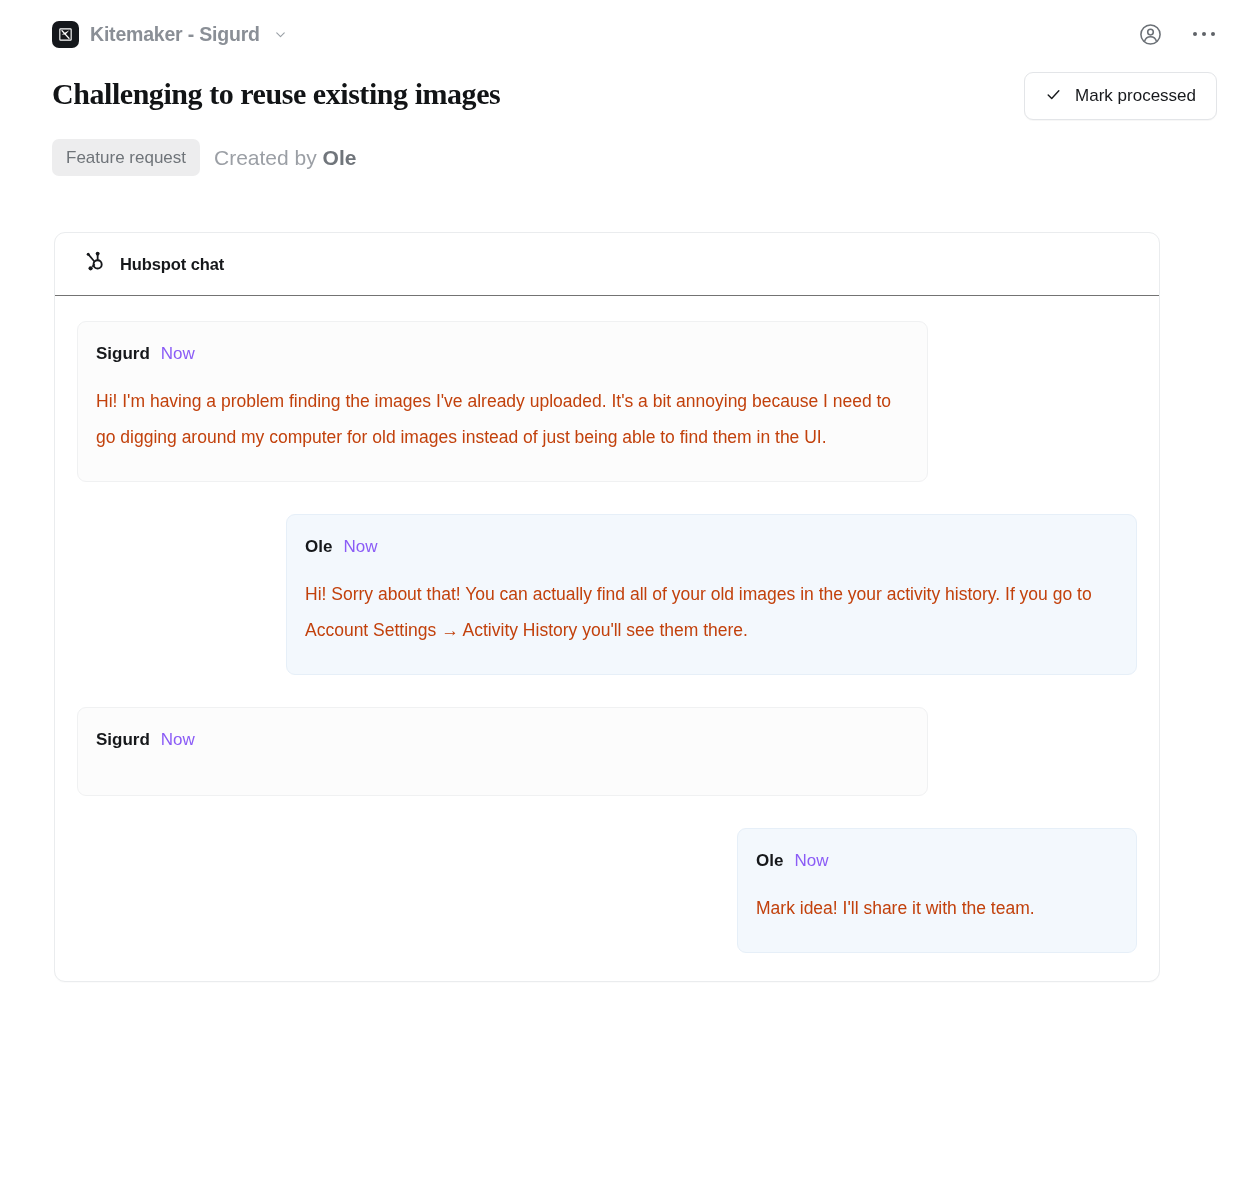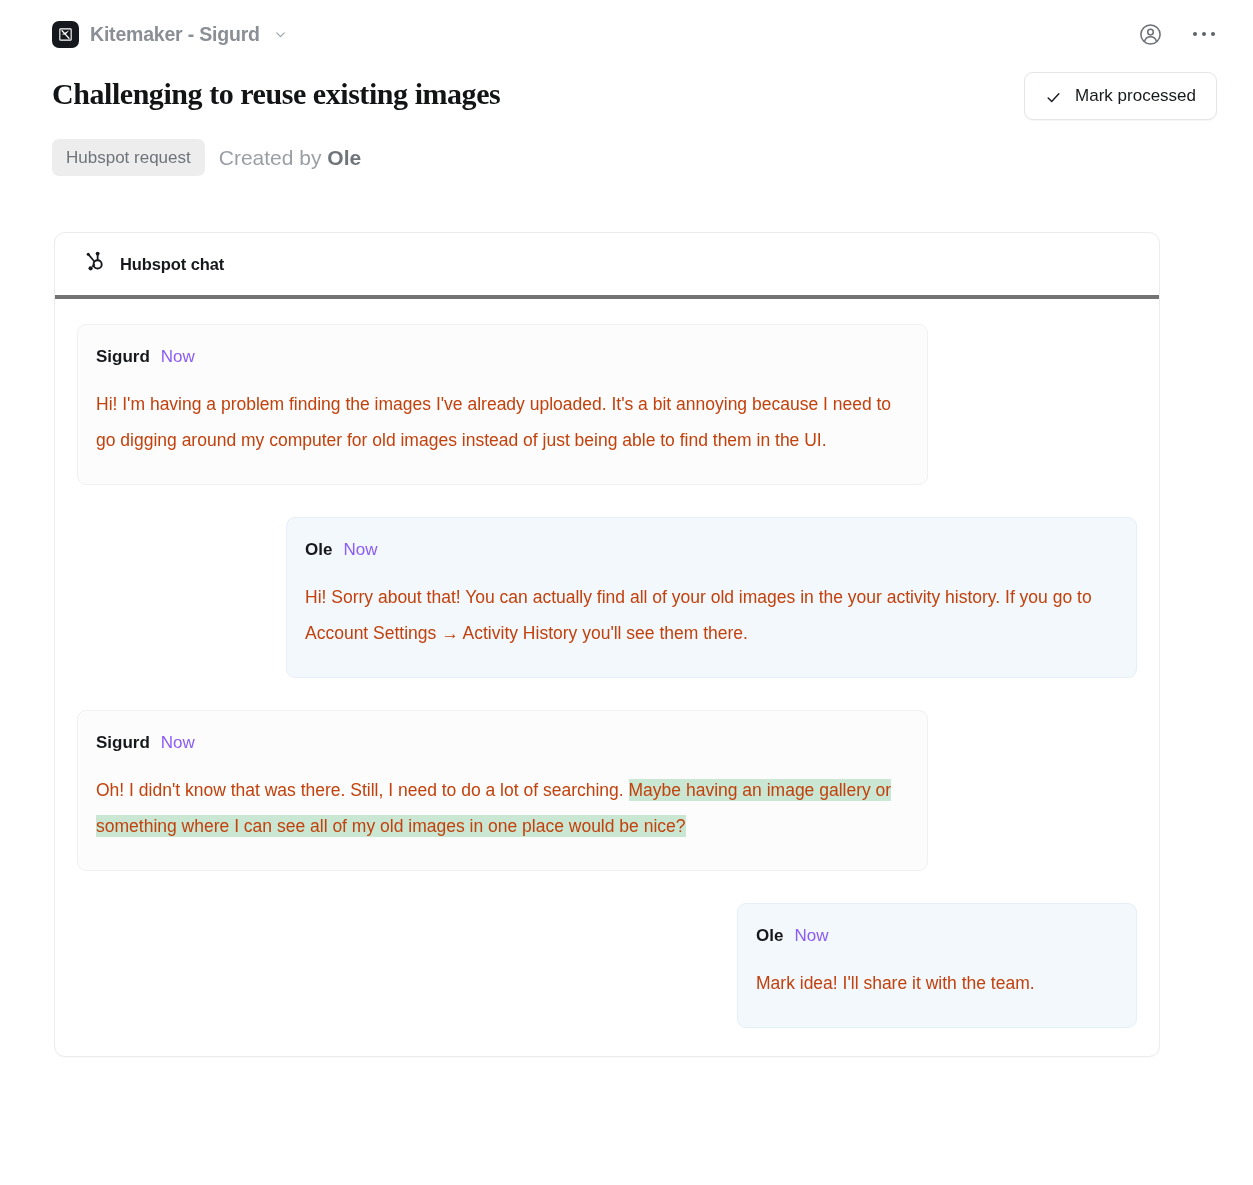--- a/index.html
+++ b/index.html
@@ -96,21 +96,21 @@
     letter-spacing: -0.45px;
     color: #121416;
     margin: 0;
     line-height: 1.2;
     padding-top: 4px;
     font-family: Liberation Serif, serif;
   }
   .title-spacer { flex: 1 1 auto; }
   .mark-processed {
     display: inline-flex;
-    align-items: flex-end;
+    align-items: flex-start;
     gap: 13px;
     background: #ffffff;
     border: 1px solid #e3e5e8;
     border-radius: 9px;
     padding: 13px 20px;
     font-size: 17px;
     font-weight: 400;
     color: #17191c;
     cursor: pointer;
     box-shadow: 0 1px 1px rgba(16,24,40,0.035);
@@ -149,21 +149,21 @@
     border-radius: 11px;
     background: #ffffff;
     overflow: hidden;
     box-shadow: 0 1px 1px rgba(16,24,40,0.02);
   }
   .conv-header {
     display: flex;
     align-items: center;
     gap: 13px;
     padding: 17px 24px 17px 28px;
-    border-bottom: 4px solid #737373;
+    border-bottom: 1px solid #737373;
   }
   .conv-header-title {
     font-size: 16.5px;
     font-weight: 700;
     color: #16181b;
     letter-spacing: -0.1px;
   }
   .conv-body {
     padding: 25px 22px 28px 22px;
     display: flex;
@@ -264,21 +264,21 @@
     <span class="check">
       <svg width="17" height="17" viewBox="0 0 24 24" aria-hidden="true">
         <path d="M4.5 12.6 L9.5 17.5 L19.5 6.8" fill="none" stroke="currentColor" stroke-width="2" stroke-linecap="round" stroke-linejoin="round"></path>
       </svg>
     </span>
     <span>Mark processed</span>
   </button>
 </div>
 
 <div class="meta-row">
-  <span class="pill">Hubspot request</span>
+  <span class="pill">Feature request</span>
   <span class="created-by"><span>Created by </span><b>Ole</b></span>
 </div>
 
 <div class="conv-card">
   <div class="conv-header">
     <span>
       <svg width="24" height="24" viewBox="0 0 24 24" aria-hidden="true">
         <circle cx="14.6" cy="14.4" r="4.1" fill="none" stroke="#16181b" stroke-width="1.9"></circle>
         <rect x="13.75" y="3.9" width="1.8" height="6.5" fill="#16181b"></rect>
         <circle cx="14.65" cy="3.6" r="1.95" fill="#16181b"></circle>
@@ -312,21 +312,20 @@
         <div class="bubble-text">Hi! Sorry about that! You can actually find all of your old images in the your activity history. If you go to Account Settings → Activity History you'll see them there.</div>
       </div>
     </div>
 
     <div class="msg-row left">
       <div class="bubble them">
         <div class="bubble-head">
           <span class="bubble-author">Sigurd</span>
           <span class="bubble-time">Now</span>
         </div>
-        <div class="bubble-text"><span>Oh! I didn't know that was there. Still, I need to do a lot of searching. </span><span class="hl">Maybe having an image gallery or something where I can see all of my old images in one place would be nice?</span></div>
       </div>
     </div>
 
     <div class="msg-row right">
       <div class="bubble us short">
         <div class="bubble-head">
           <span class="bubble-author">Ole</span>
           <span class="bubble-time">Now</span>
         </div>
         <div class="bubble-text">Mark idea! I'll share it with the team.</div>

